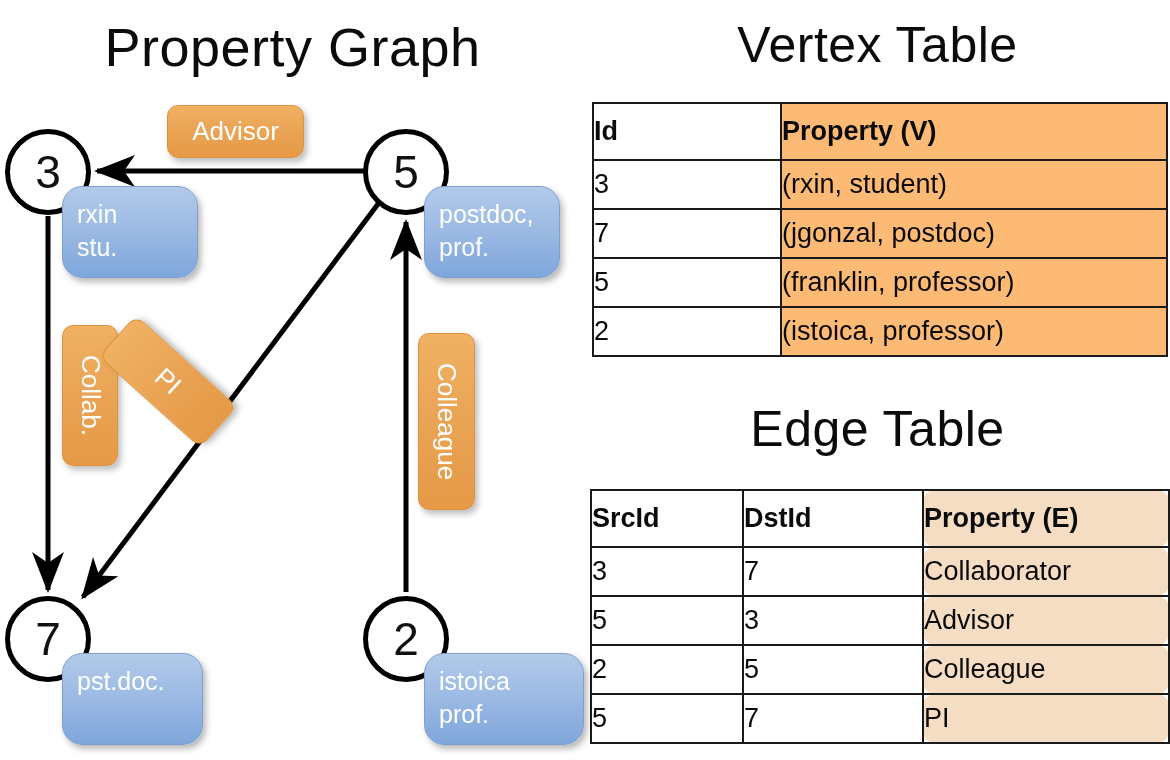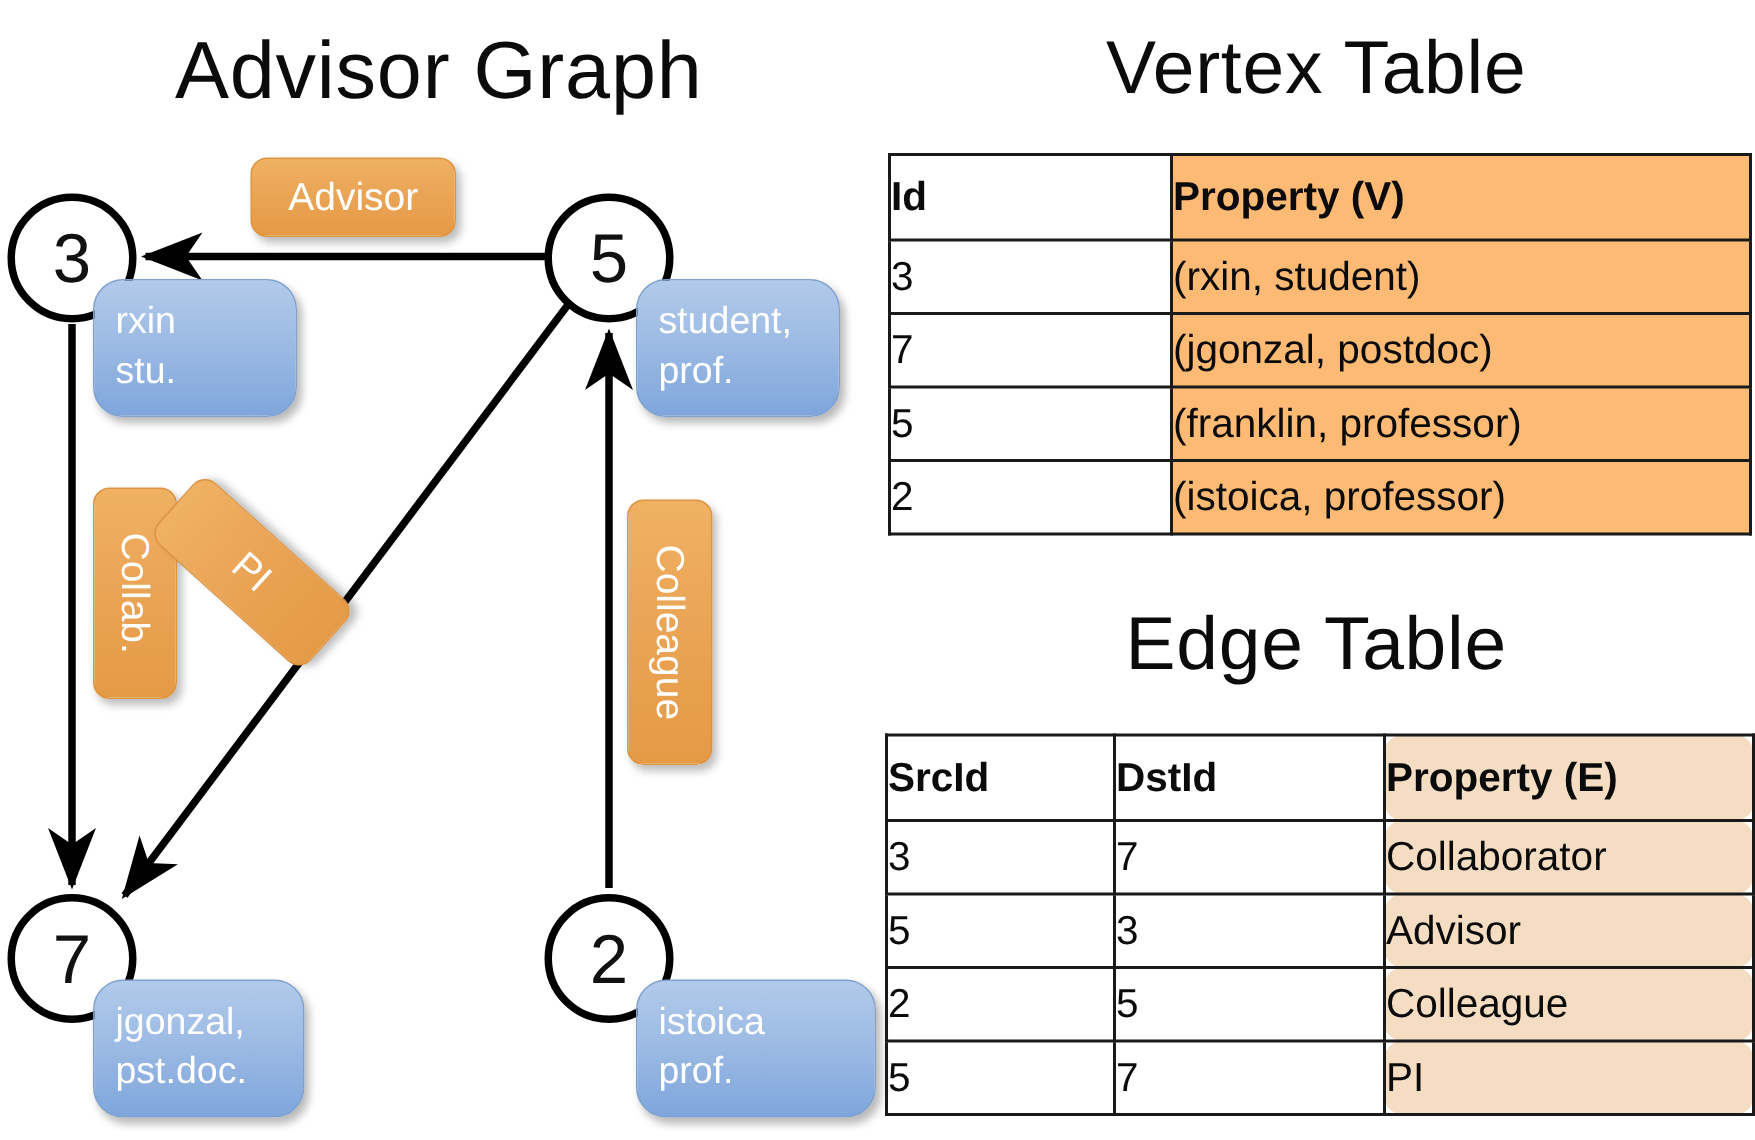--- a/index.html
+++ b/index.html
@@ -164,21 +164,21 @@
   #vertex-table col.c-prop { width: 386px; }
 
   #edge-table { left: 590px; top: 489px; width: 578px; }
   #edge-table col.c-src { width: 152px; }
   #edge-table col.c-dst { width: 180px; }
   #edge-table col.c-pe  { width: 246px; }
 </style>
 </head>
 <body>
 
-<div class="title" id="title-property-graph">Advisor Graph</div>
+<div class="title" id="title-property-graph">Property Graph</div>
 
 <div class="title" id="title-vertex-table">Vertex Table</div>
 
 <div class="title" id="title-edge-table">Edge Table</div>
 
 <div id="graph-panel">
 
   <svg id="graph-edges" viewBox="0 0 585 760">
     <defs>
       <marker id="arrowhead" markerWidth="9" markerHeight="9" refX="7.6" refY="3.2" orient="auto" markerUnits="strokeWidth">
@@ -206,25 +206,24 @@
   </div>
   <div class="node-circle" id="node-2">
     <span>2</span>
   </div>
 
   <div class="prop-box" id="prop-rxin">
     <div>rxin</div>
     <div>stu.</div>
   </div>
   <div class="prop-box" id="prop-franklin">
-    <div>student,</div>
+    <div>postdoc,</div>
     <div>prof.</div>
   </div>
   <div class="prop-box" id="prop-jgonzal">
-    <div>jgonzal,</div>
     <div>pst.doc.</div>
   </div>
   <div class="prop-box" id="prop-istoica">
     <div>istoica</div>
     <div>prof.</div>
   </div>
 
   <div class="edge-label" id="edge-label-advisor">
     <span>Advisor</span>
   </div>

